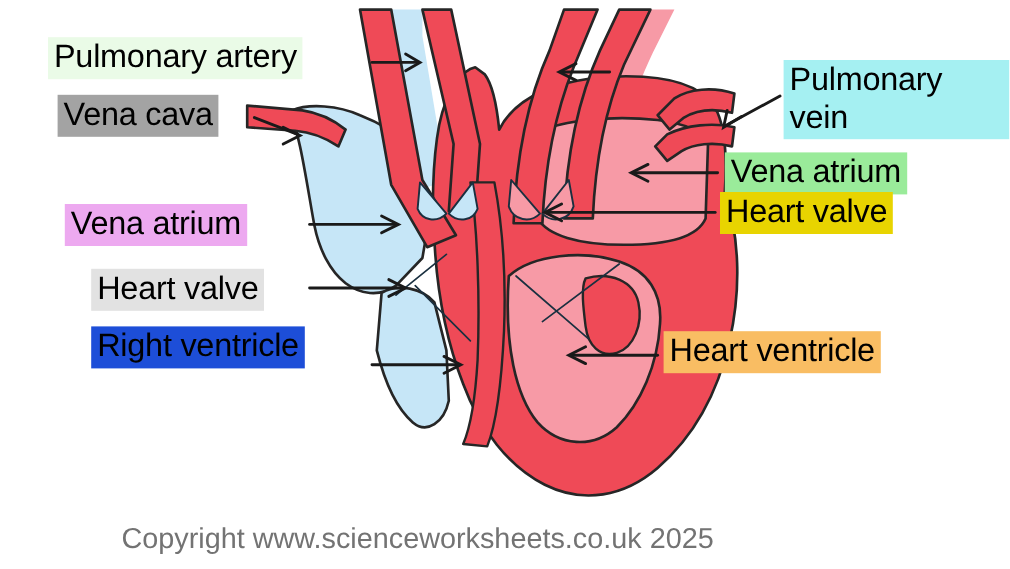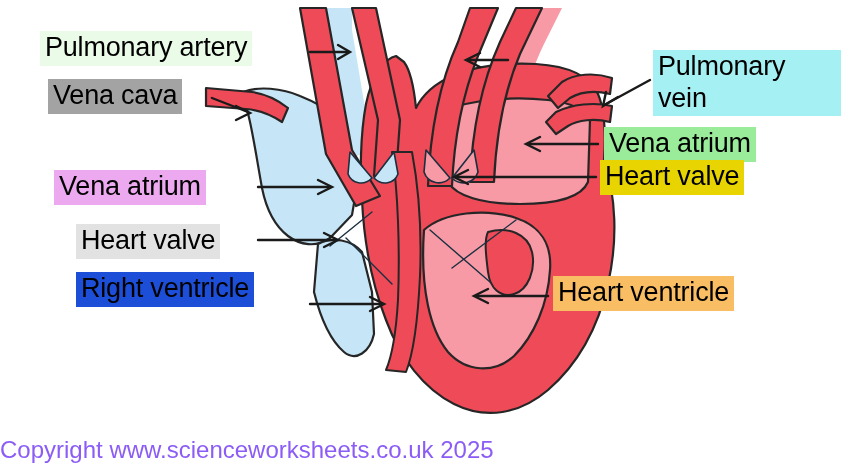--- a/index.html
+++ b/index.html
@@ -37,23 +37,24 @@
     letter-spacing: -0.2px;
   }
   .label.two-line {
     white-space: pre-line;
   }
   #copyright {
     position: absolute;
     left: 0;
     top: 436px;
     width: 696px;
+    text-align: center;
     font-family: "Liberation Sans", sans-serif;
     font-size: 24px;
-    color: #8b5cf6;
+    color: #737373;
     white-space: pre;
   }
 </style>
 </head>
 <body>
 
 <div id="stage">
 
   <svg id="heart-svg" viewBox="0 0 842 474">
 

